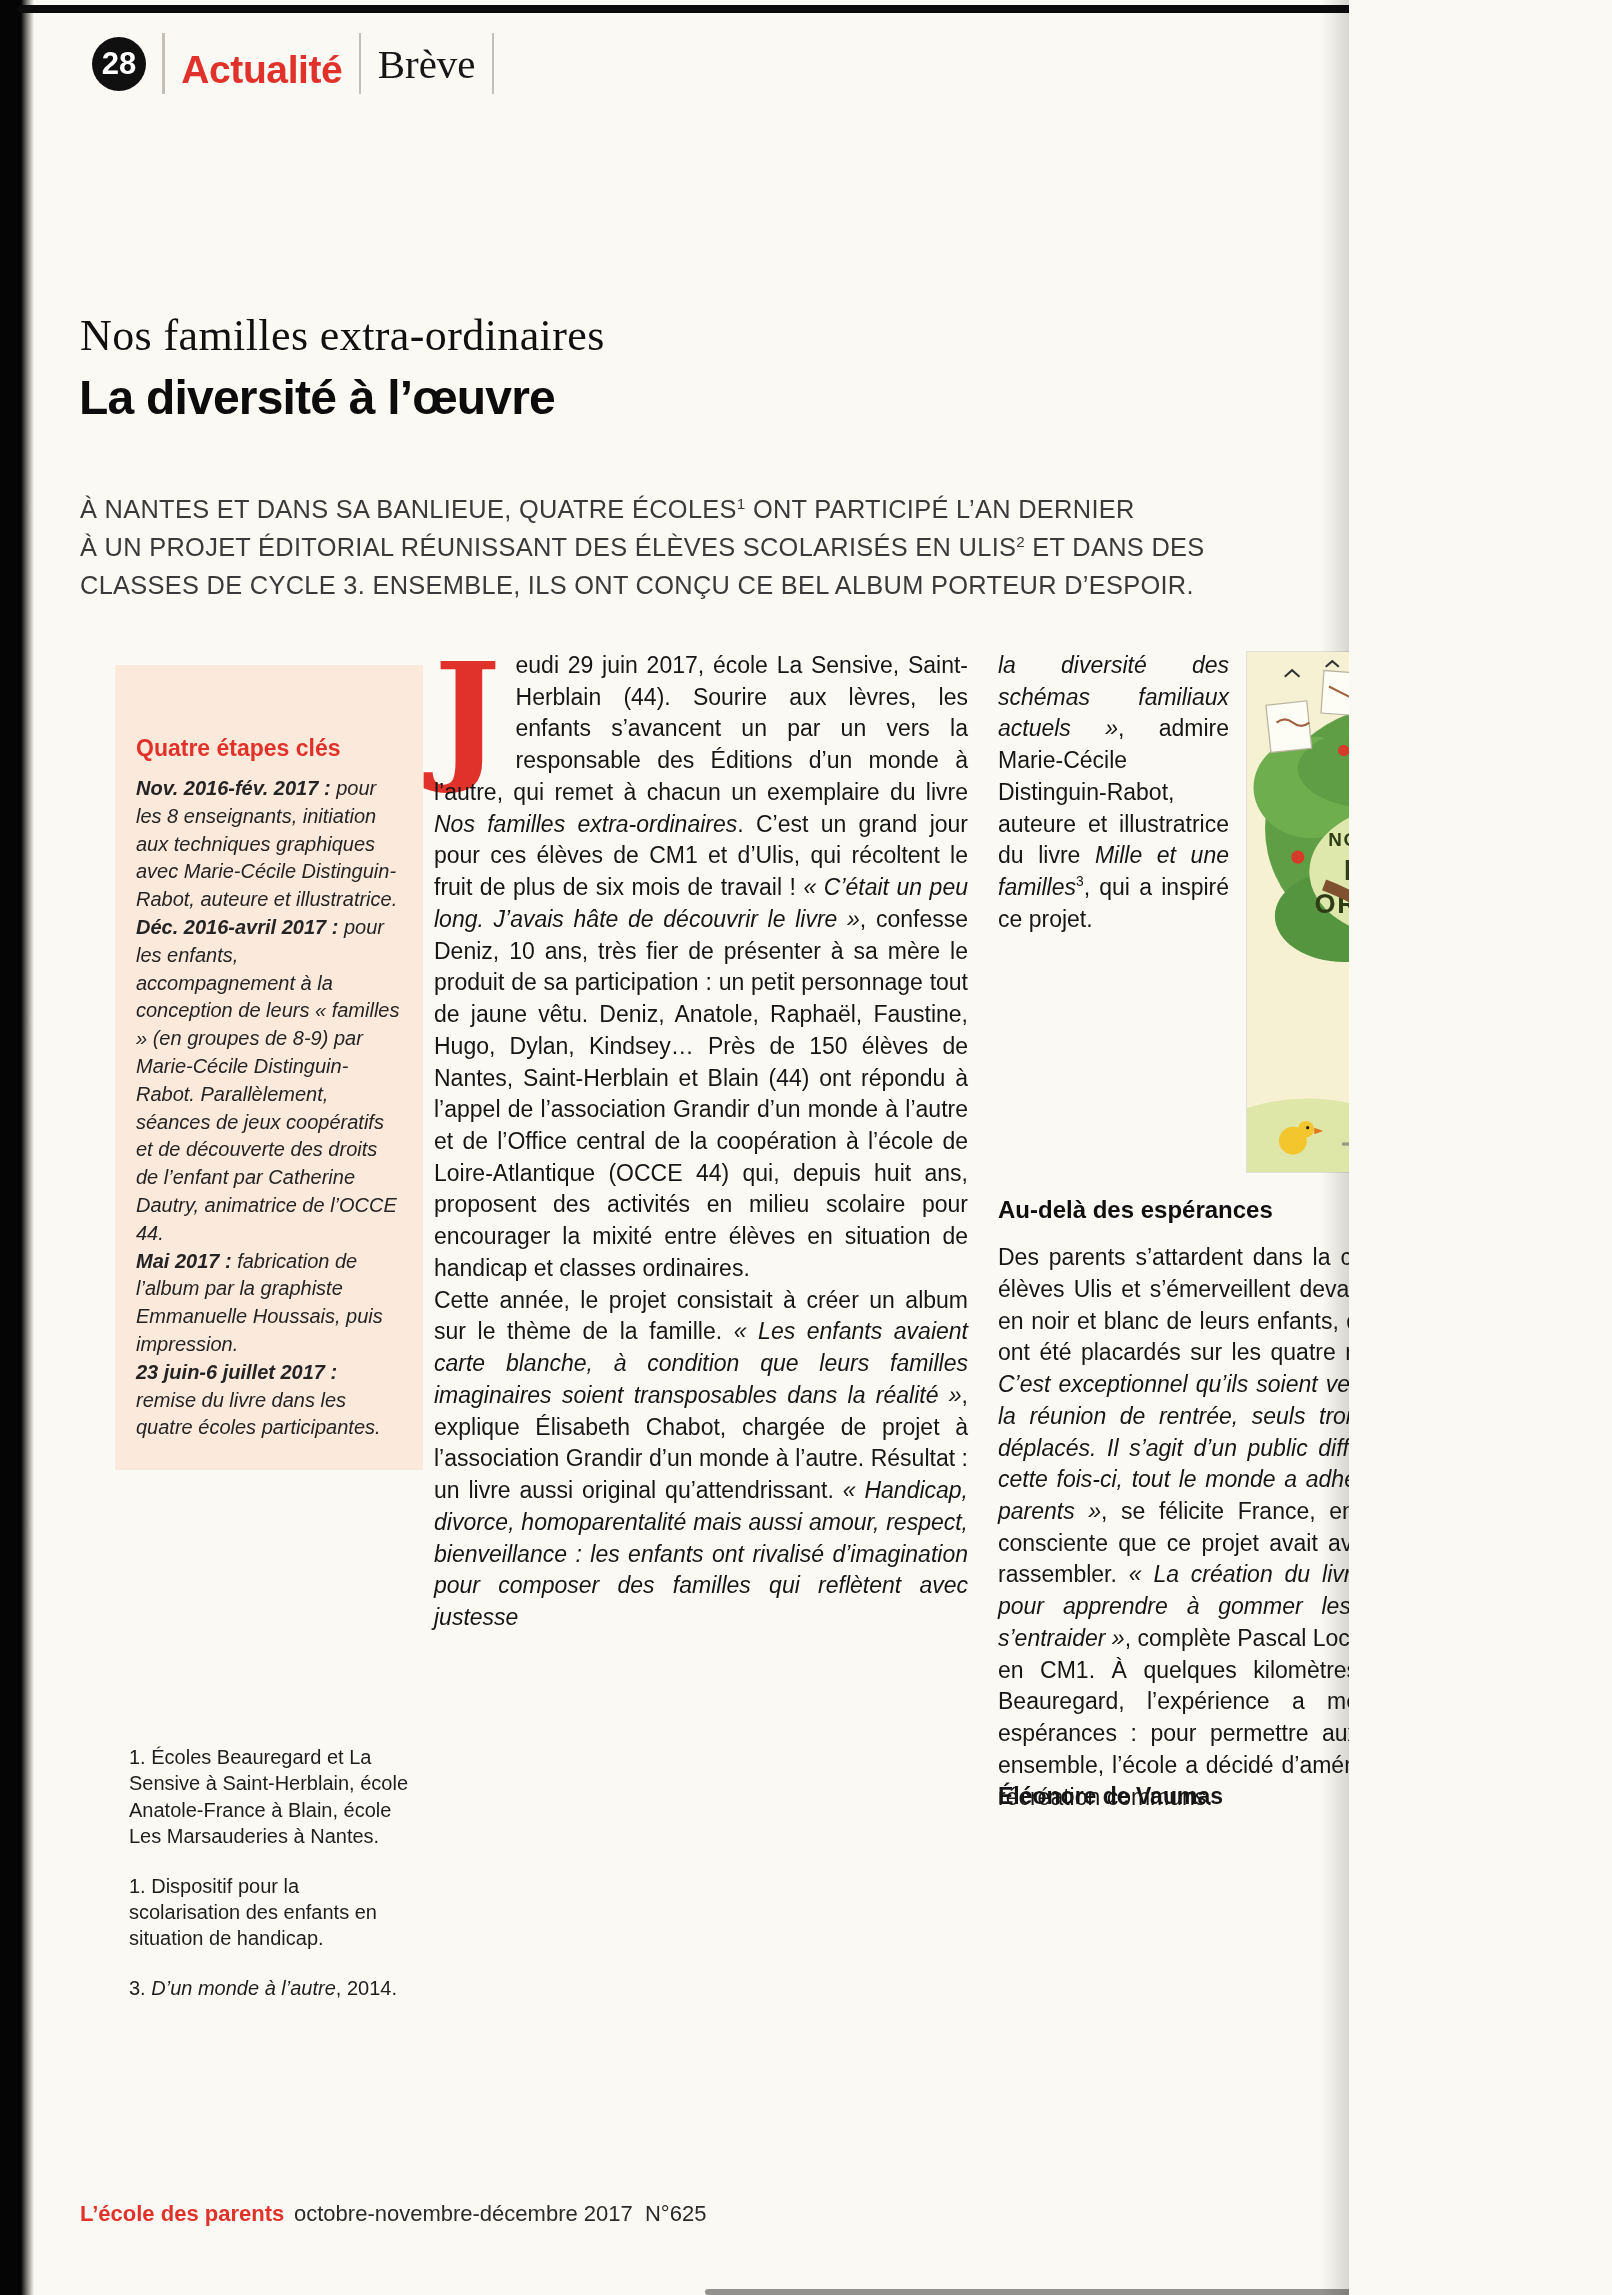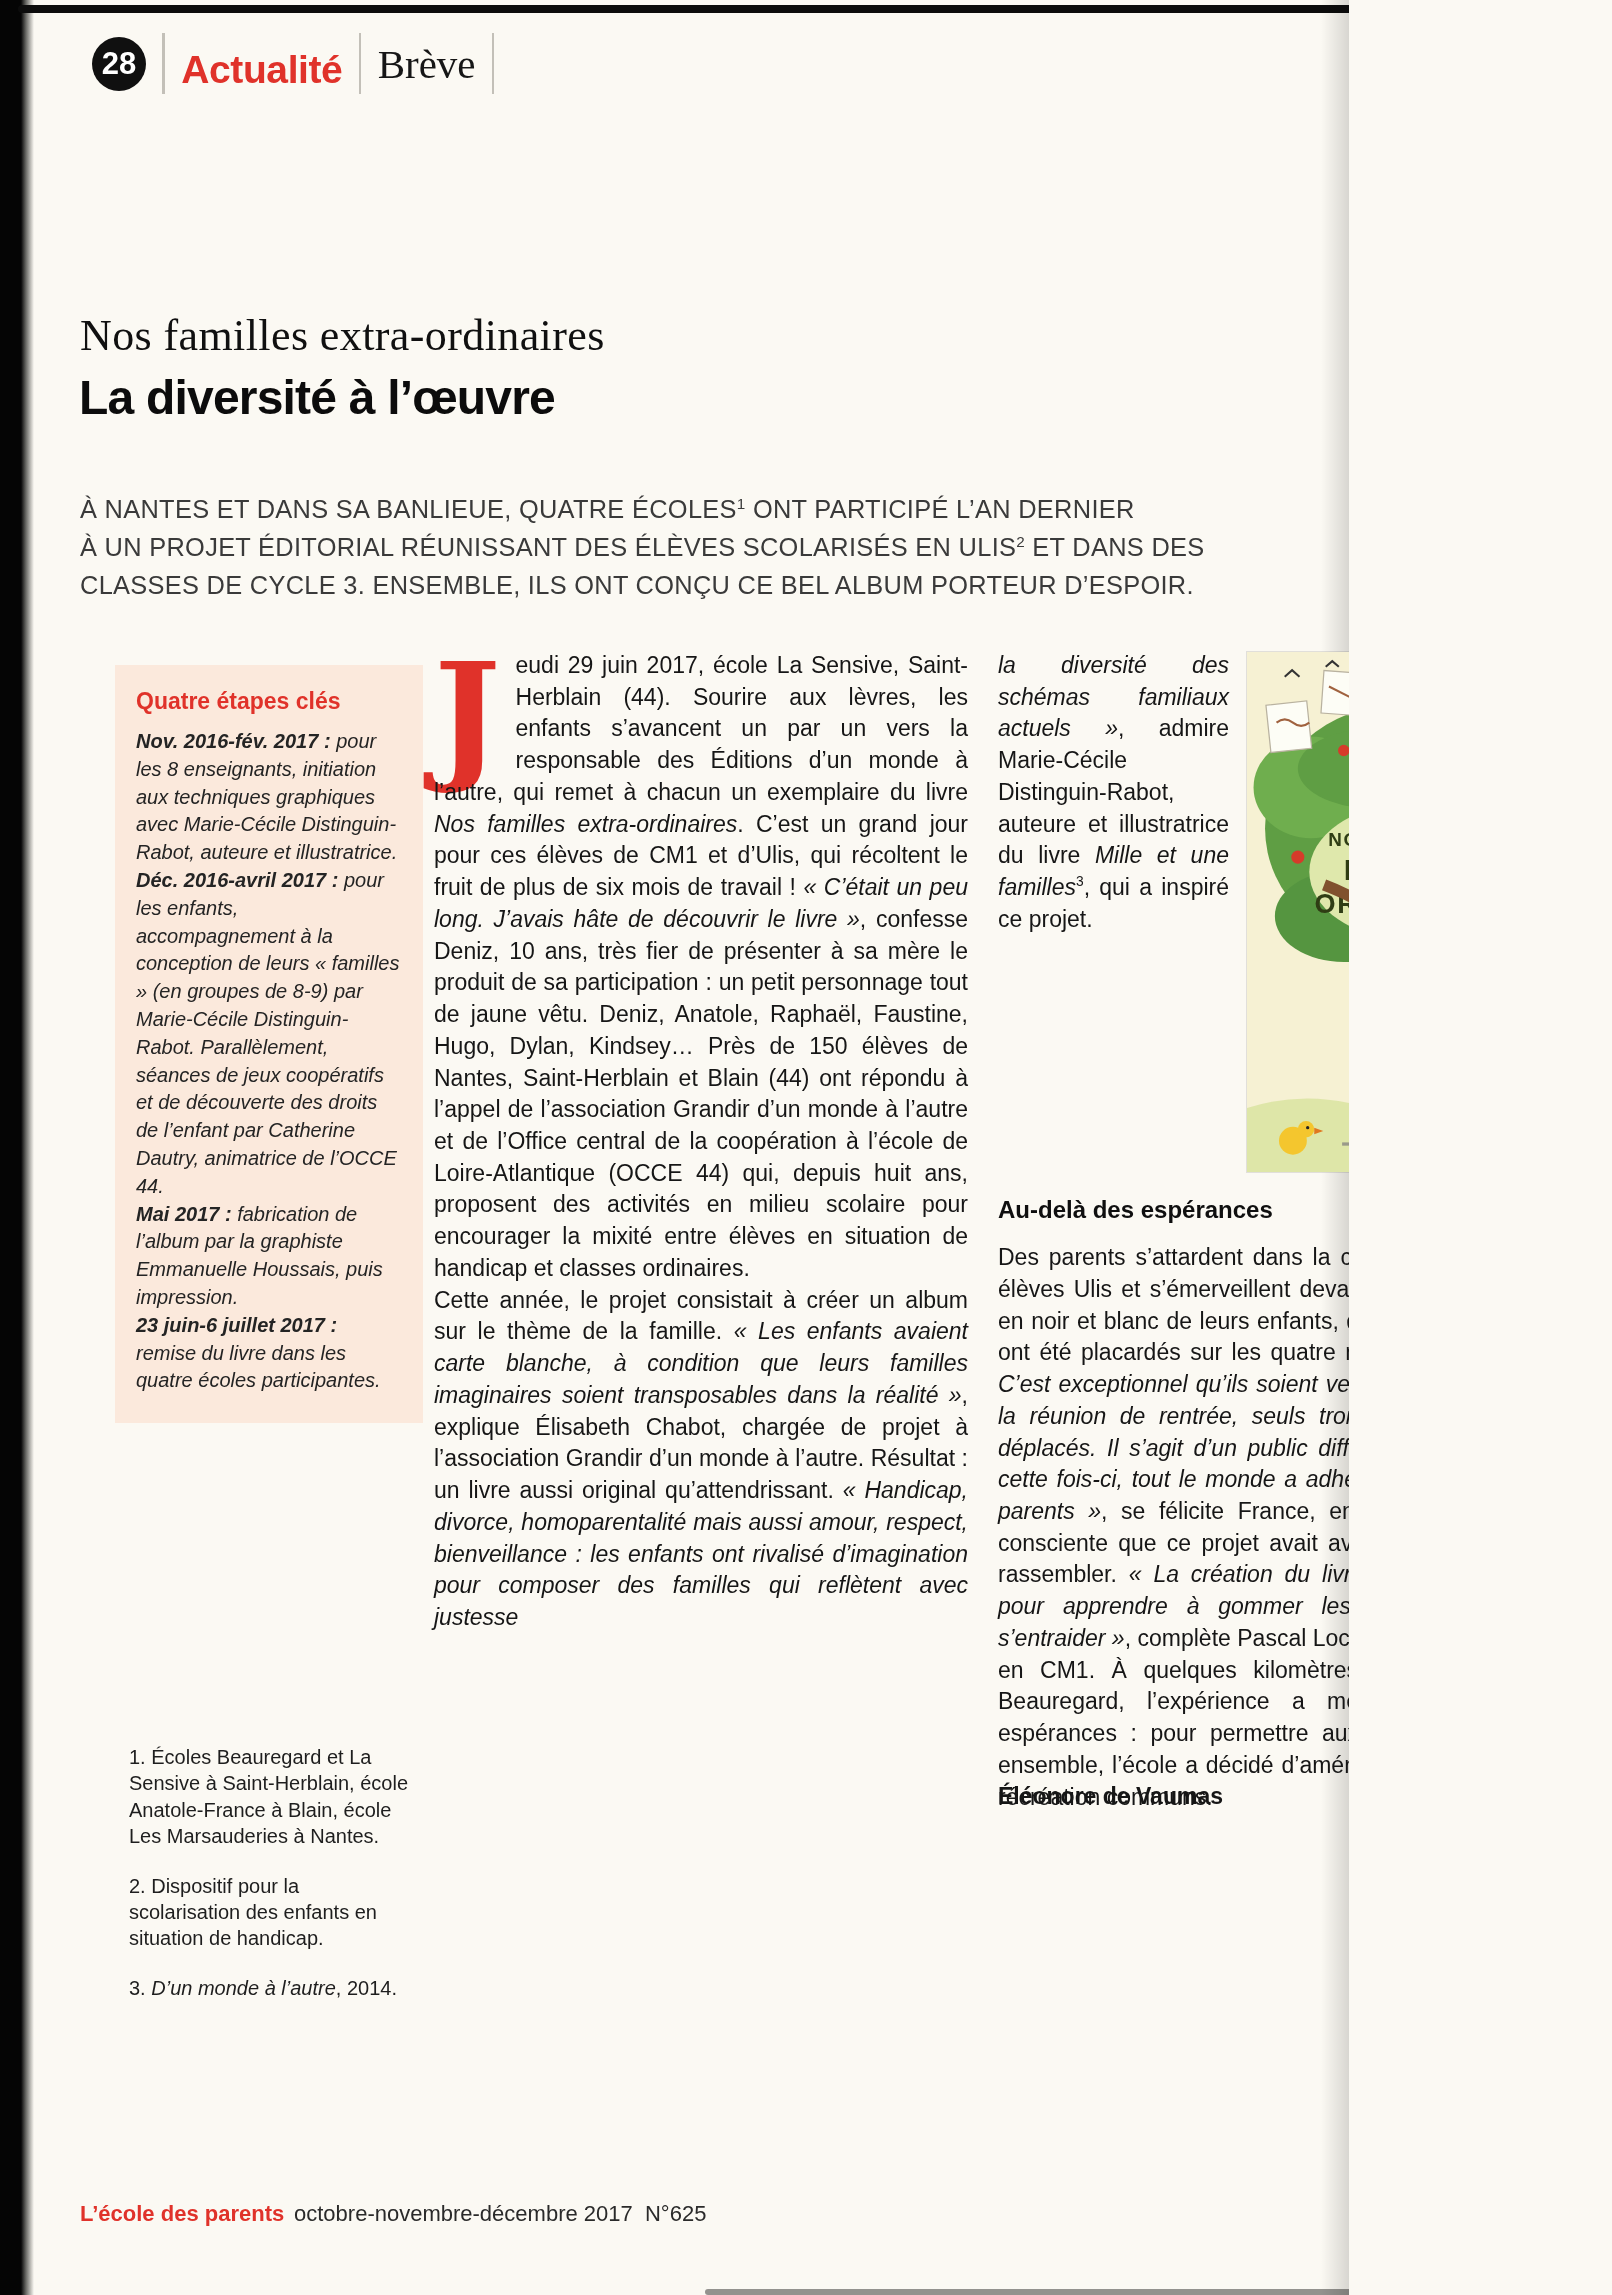--- a/index.html
+++ b/index.html
@@ -33,21 +33,21 @@
     font-weight:400; font-size:44px; color:#101010; letter-spacing:0.4px; }
   .headline{ position:absolute; left:79px; top:370px; font-size:48px; font-weight:bold;
     color:#0c0c0c; letter-spacing:-0.8px; }
   .standfirst{ position:absolute; left:80px; top:490px; width:1475px; font-size:25.4px;
     line-height:1.5; color:#3a3a3a; letter-spacing:0.3px; }
   .standfirst sup, .para sup{ font-size:0.6em; vertical-align:super; line-height:0; }
 
   
   .sidebar-box{ position:absolute; left:115px; top:665px; width:308px;
     background:var(--sidebar-bg); padding:23px 21px 28px 21px; }
-  .sidebar-title{ color:var(--accent); font-size:23px; font-weight:bold; margin-bottom:13px; }
+  .sidebar-title{ color:var(--accent); font-size:23px; font-weight:bold; margin-bottom:13px;margin-top:47px; }
   .sidebar-step{ font-style:italic; font-size:20px; line-height:1.39; color:#242424; }
   .sidebar-step b{ font-weight:bold; }
 
   
   .footnotes{ position:absolute; left:129px; top:1744px; width:282px;
     font-size:20px; line-height:1.32; color:#1e1e1e; }
   .footnote{ margin-bottom:23px; }
   .footnote i{ }
 
   
@@ -96,21 +96,21 @@
   <aside class="sidebar-box">
     <h3 class="sidebar-title">Quatre étapes clés</h3>
     <p class="sidebar-step"><b>Nov. 2016-fév. 2017 :</b> pour les 8 enseignants, initiation aux techniques graphiques avec Marie-Cécile Distinguin-Rabot, auteure et illustratrice.</p>
     <p class="sidebar-step"><b>Déc. 2016-avril 2017 :</b> pour les enfants, accompagnement à la conception de leurs « familles » (en groupes de 8-9) par Marie-Cécile Distinguin-Rabot. Parallèlement, séances de jeux coopératifs et de découverte des droits de l’enfant par Catherine Dautry, animatrice de l’OCCE 44.</p>
     <p class="sidebar-step"><b>Mai 2017 :</b> fabrication de l’album par la graphiste Emmanuelle Houssais, puis impression.</p>
     <p class="sidebar-step"><b>23 juin-6 juillet 2017 :</b> remise du livre dans les quatre écoles participantes.</p>
   </aside>
 
   <div class="footnotes">
     <p class="footnote">1. Écoles Beauregard et La Sensive à Saint-Herblain, école Anatole-France à Blain, école Les Marsauderies à Nantes.</p>
-    <p class="footnote">2. Dispositif pour la scolarisation des enfants en situation de handicap.</p>
+    <p class="footnote">1. Dispositif pour la scolarisation des enfants en situation de handicap.</p>
     <p class="footnote">3. <i>D’un monde à l’autre</i>, 2014.</p>
   </div>
 
   <div class="col-middle">
     <p class="para"><span class="dropcap">J</span><span>eudi 29 juin 2017, école La Sensive, Saint-Herblain (44). Sourire aux lèvres, les enfants s’avancent un par un vers la responsable des Éditions d’un monde à l’autre, qui remet à chacun un exemplaire du livre <i>Nos familles extra-ordinaires</i>. C’est un grand jour pour ces élèves de CM1 et d’Ulis, qui récoltent le fruit de plus de six mois de travail ! <i>« C’était un peu long. J’avais hâte de découvrir le livre »</i>, confesse Deniz, 10 ans, très fier de présenter à sa mère le produit de sa participation : un petit personnage tout de jaune vêtu. Deniz, Anatole, Raphaël, Faustine, Hugo, Dylan, Kindsey… Près de 150 élèves de Nantes, Saint-Herblain et Blain (44) ont répondu à l’appel de l’association Grandir d’un monde à l’autre et de l’Office central de la coopération à l’école de Loire-Atlantique (OCCE 44) qui, depuis huit ans, proposent des activités en milieu scolaire pour encourager la mixité entre élèves en situation de handicap et classes ordinaires.</span></p>
     <p class="para">Cette année, le projet consistait à créer un album sur le thème de la famille. <i>« Les enfants avaient carte blanche, à condition que leurs familles imaginaires soient transposables dans la réalité »</i>, explique Élisabeth Chabot, chargée de projet à l’association Grandir d’un monde à l’autre. Résultat : un livre aussi original qu’attendrissant. <i>« Handicap, divorce, homoparentalité mais aussi amour, respect, bienveillance : les enfants ont rivalisé d’imagination pour composer des familles qui reflètent avec justesse</i></p>
   </div>
 
   <div class="col-right">
 

